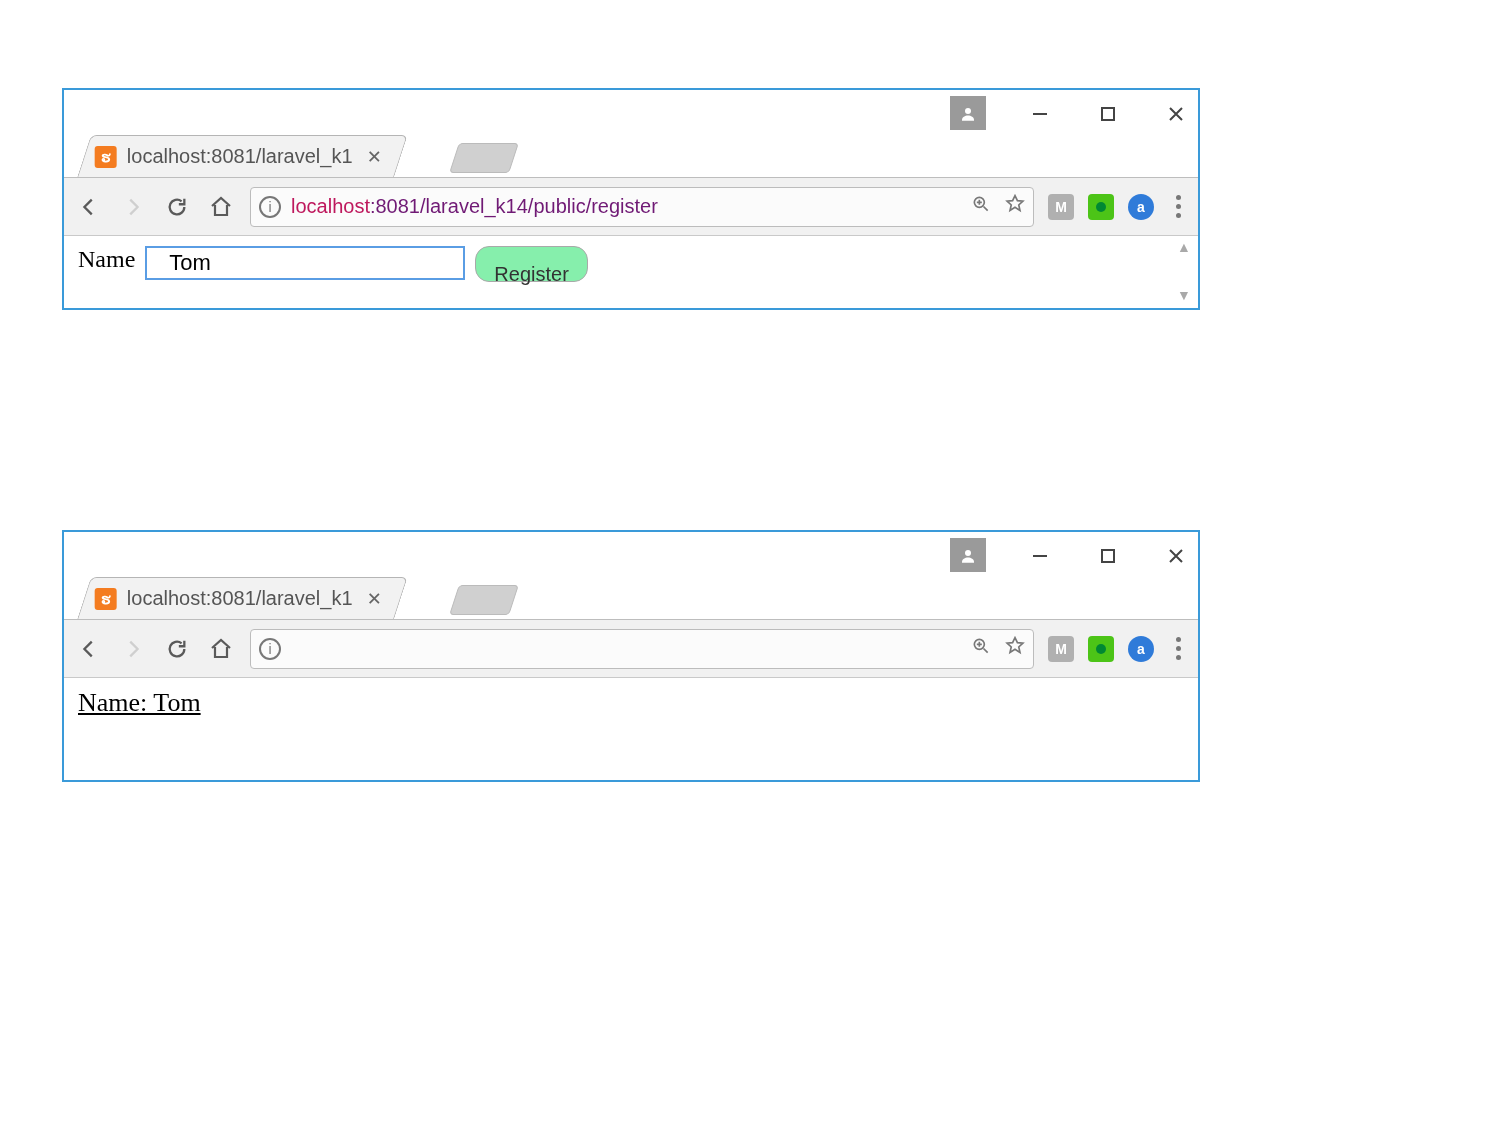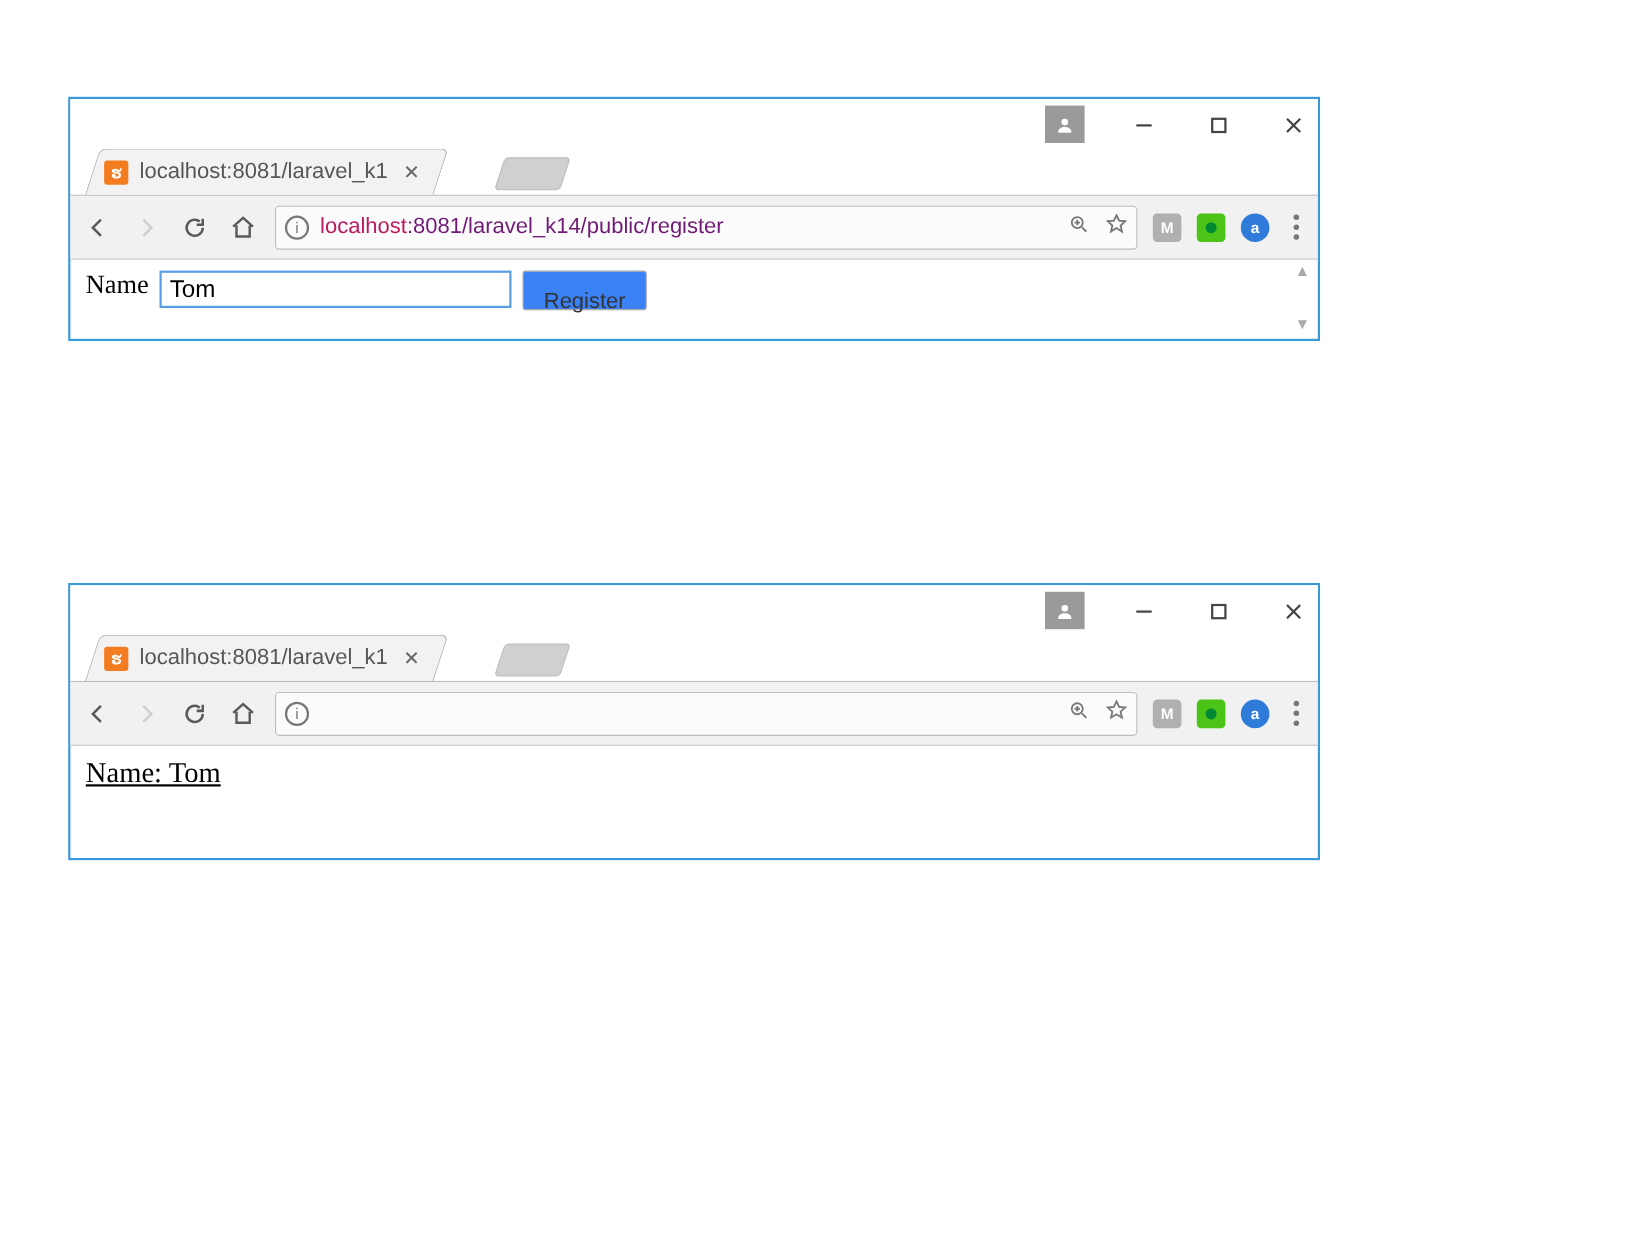--- a/index.html
+++ b/index.html
@@ -157,29 +157,29 @@
     position: relative;
     height: calc(100% - 40px - 48px - 58px);
   }
   .form-row { display:flex; align-items:flex-start; gap:10px; }
   .name-input {
     width: 320px;
     height: 34px;
     border: 2px solid #5a9de4;
     font-family: Arial, sans-serif;
     font-size: 22px;
-    padding: 2px 7px;
+    padding: 2px 22px;
     outline: none;
   }
   .reg-btn {
     height: 36px;
     padding: 16px 18px;
-    background: #3b82f6;
+    background: #86efac;
     border: 1px solid #a9a9a9;
-    border-radius: 3px;
+    border-radius: 14px;
     font-family: Arial, sans-serif;
     font-size: 20px;
     color:#333;
   }
   .scroll-arrows {
     position:absolute; right:4px; top:4px; bottom:4px;
     width:20px; display:flex; flex-direction:column; justify-content:space-between;
     color:#a9a9a9; font-size:14px; align-items:center;
   }
   .result-text { font-size:26px;text-decoration:underline; }

